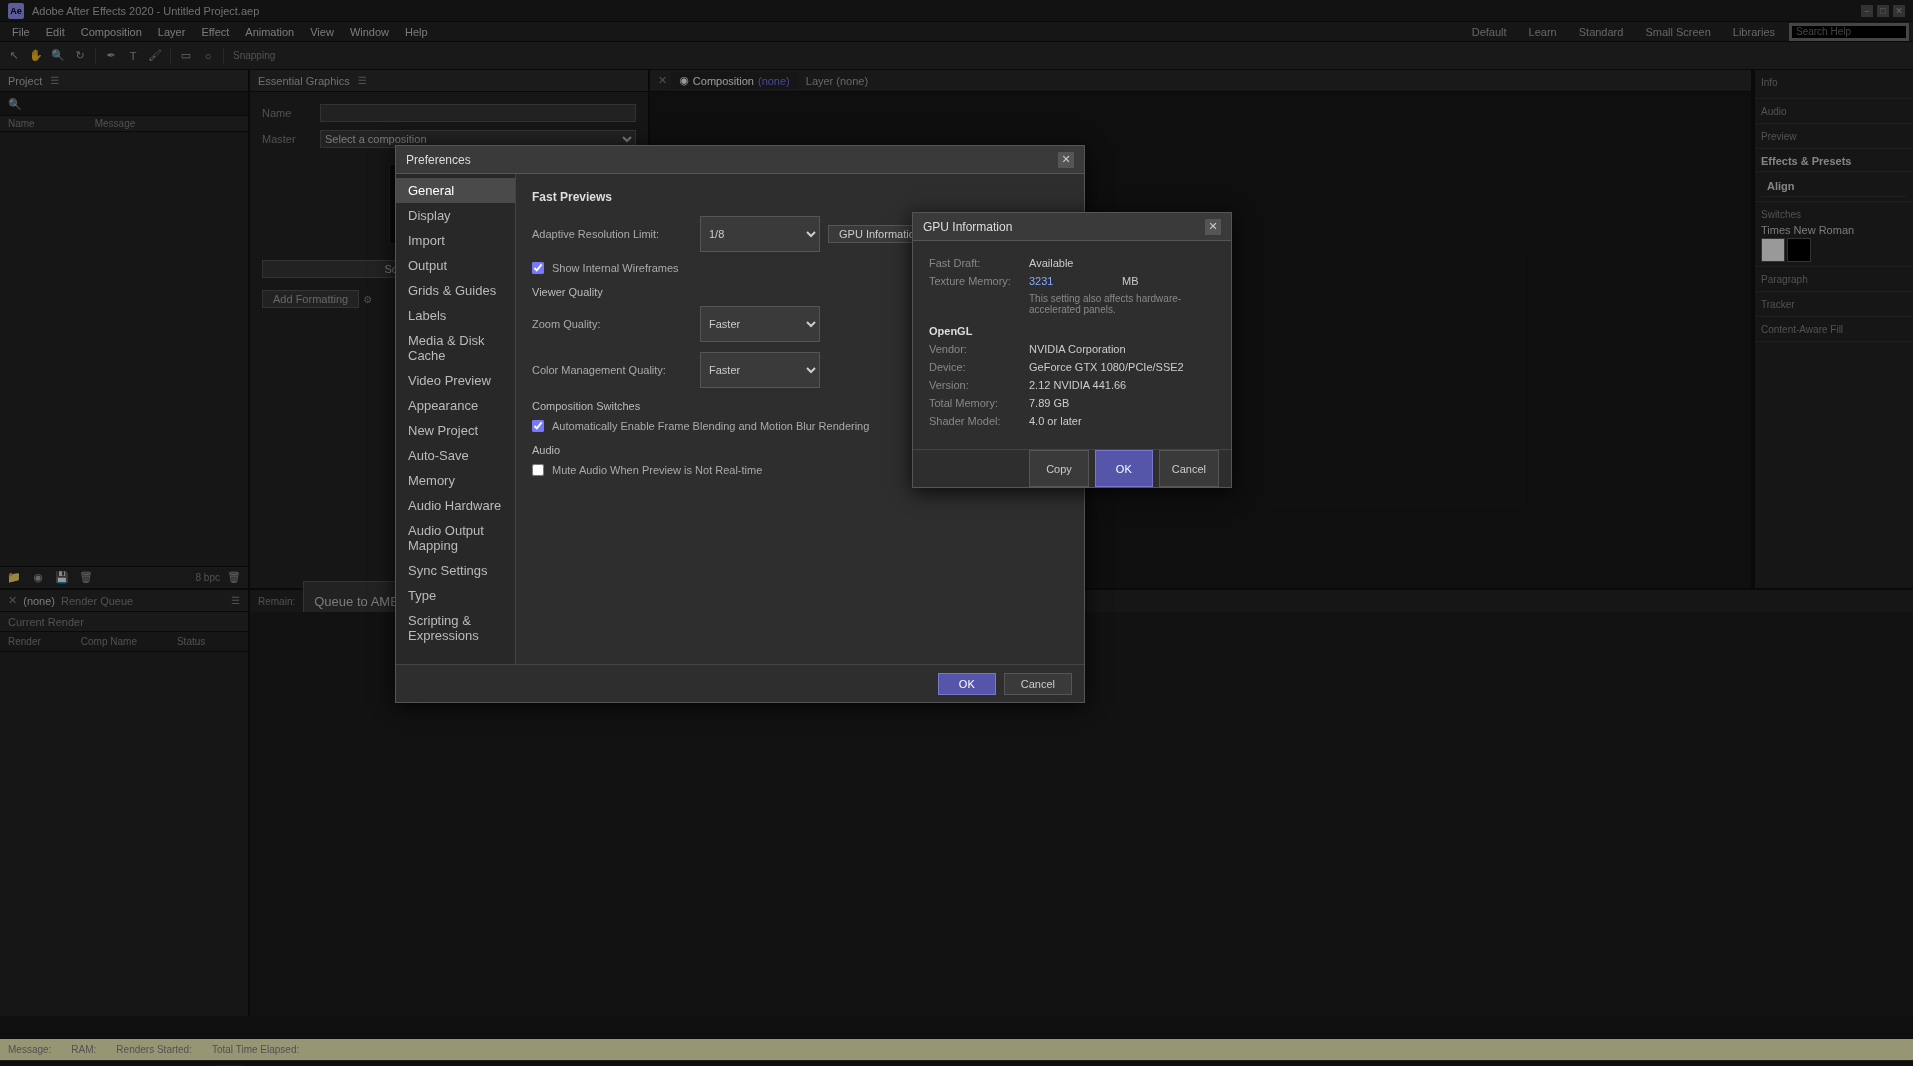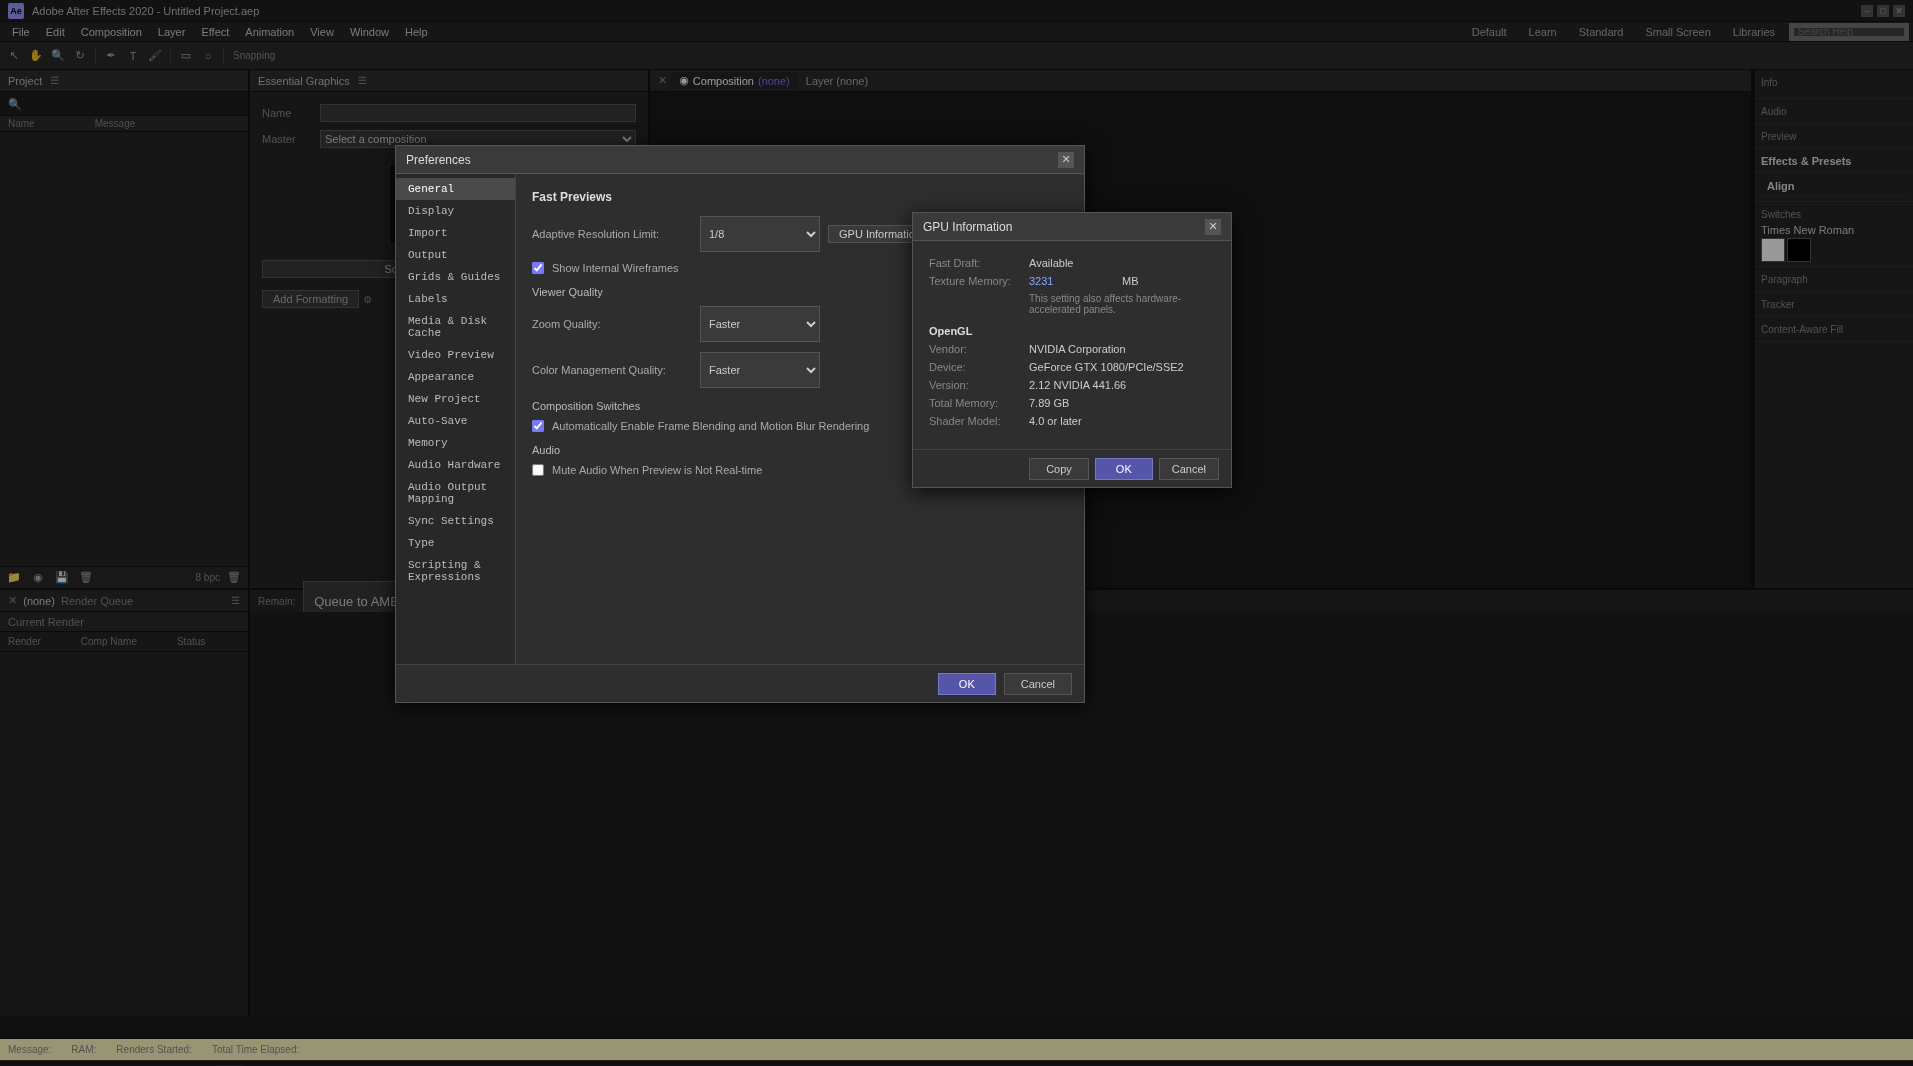--- a/index.html
+++ b/index.html
@@ -119,22 +119,22 @@
       padding: 2px 8px;
       background: transparent;
       border: none;
       color: #aaa;
       cursor: pointer;
       font-size: 11px;
     }
     .search-box {
       width: 120px;
       height: 18px;
-      background: #404040;
-      border: 5px solid #737373;
+      background: #000000;
+      border: 3px solid #737373;
       color: #aaa;
       font-size: 10px;
       padding: 0 4px;
     }
 
     
     .main-area {
       width: 100%;
       height: calc(100% - 70px - 28px);
       display: flex;
@@ -434,24 +434,23 @@
     }
     .pref-sidebar {
       width: 120px;
       background: #282828;
       border-right: 1px solid #444;
       padding: 4px 0;
       overflow-y: auto;
     }
     .pref-item {
       padding: 5px 12px;
-      font-size: 11px;
+      font-size: 13px;
       color: #bbb;
       cursor: pointer;
-      font-family: Liberation Mono, monospace;
     }
     .pref-item.active { background: #4a4a4a; color: #fff; }
     .pref-content {
       flex: 1;
       padding: 16px;
       overflow-y: auto;
     }
     .pref-section-title {
       font-size: 12px;
       color: #ddd;
@@ -556,21 +555,20 @@
     .gpu-section-title {
       font-size: 11px;
       color: #ddd;
       font-weight: bold;
       margin: 10px 0 6px 0;
     }
     .gpu-footer {
       height: 38px;
       background: #2e2e2e;
       display: flex;
-      align-items: center;
       justify-content: flex-end;
       padding: 0 12px;
       gap: 6px;
       border-top: 1px solid #444;
     }
     .btn-copy {
       padding: 4px 16px;
       background: #3a3a3a;
       border: 1px solid #555;
       color: #ccc;

